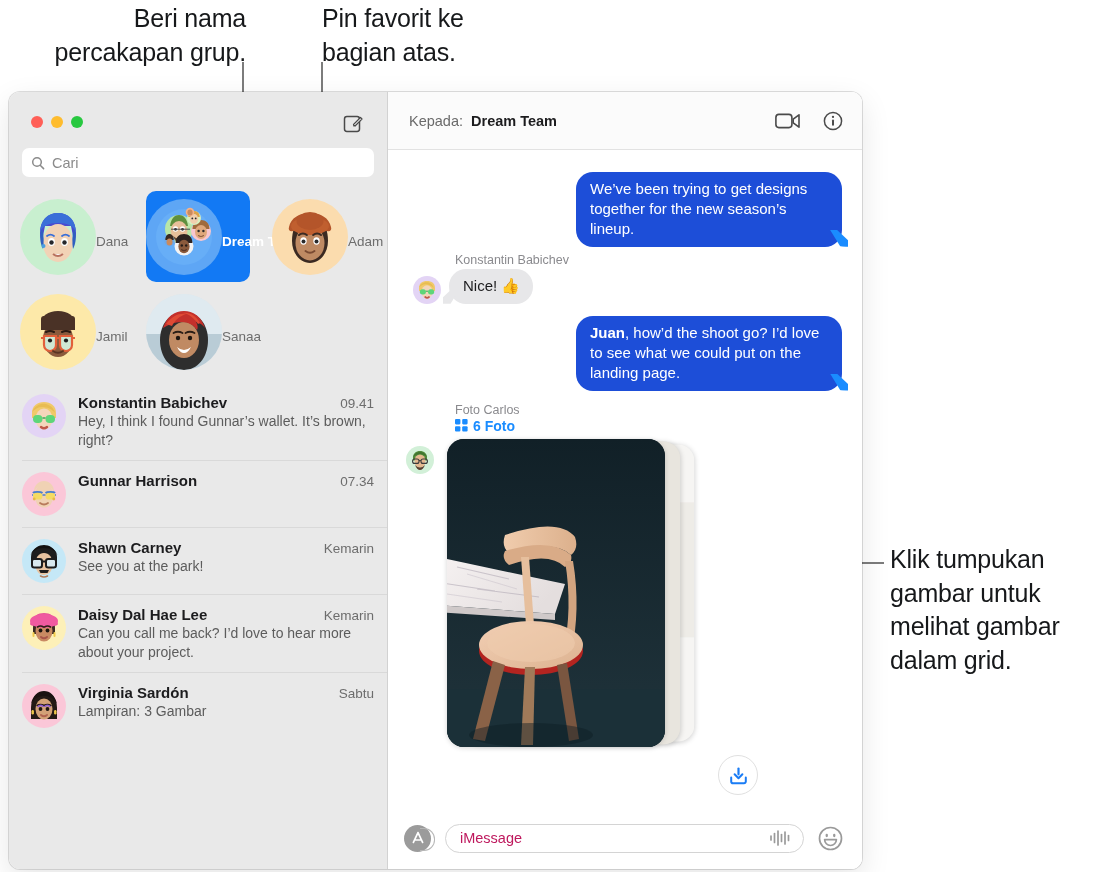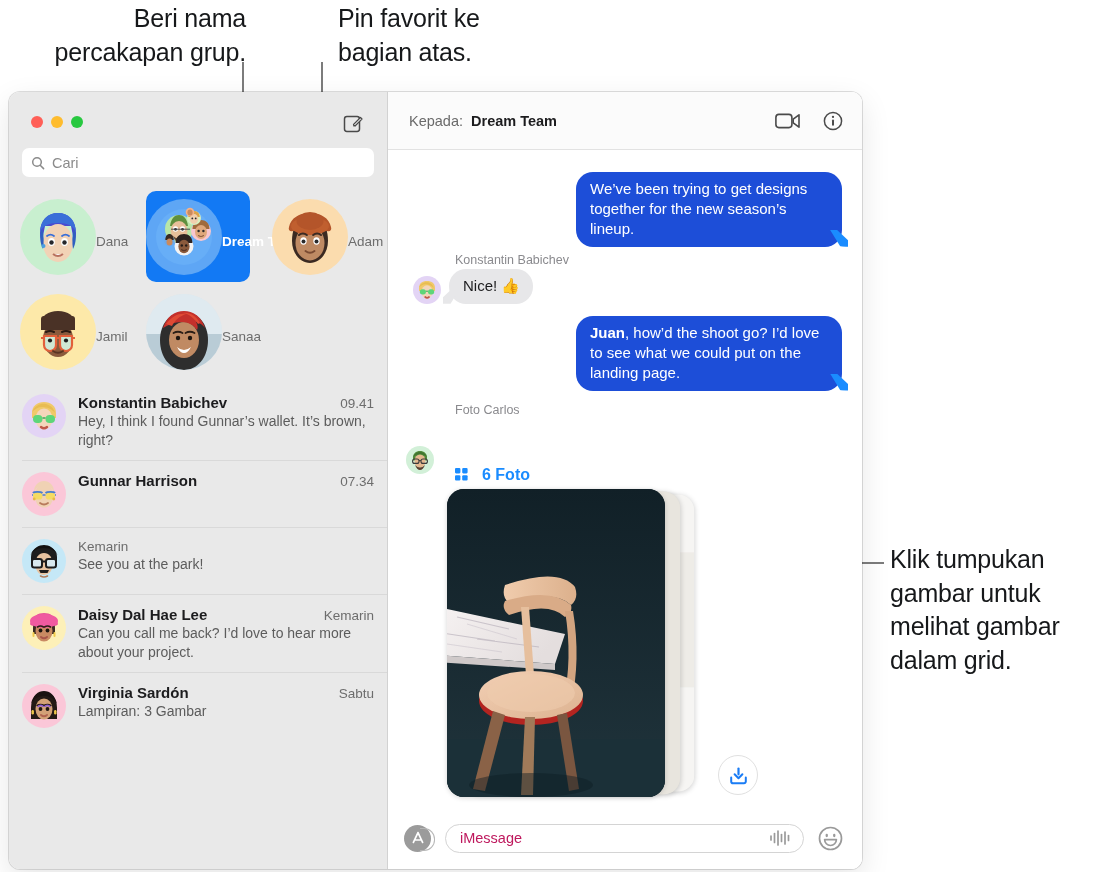--- a/index.html
+++ b/index.html
@@ -202,22 +202,22 @@
     margin-left: 9px;
   }
 
   
   .photo-meta {
     margin: 12px 0 0 51px;
     display: flex; flex-direction: column; gap: 1px;
   }
   .photo-meta .pm-name { font-size: 12.5px; color: #8a8a8e; }
   .photo-meta .pm-count {
-    font-size: 16px; color: #1a8cff; font-weight: 700;
-    display: flex; align-items: center; gap: 14px; margin-top: 48px;
+    font-size: 14px; color: #1a8cff; font-weight: 700;
+    display: flex; align-items: center; gap: 5px;
   }
   .stack-row {
     display: flex; align-items: flex-end; gap: 8px;
     margin-top: 5px;
   }
   #stack {
     position: relative;
     width: 218px; height: 308px;
     flex: none;
   }
@@ -274,21 +274,21 @@
 </head>
 <body>
 
 <div id="root">
 
   <div class="callout-text" style="left:0px; top:2px; width:246px; text-align:right;">
     <span>Beri nama percakapan grup.</span>
   </div>
   <div class="callout-line v" style="left:242px; top:62px; height:250px;"></div>
 
-  <div class="callout-text" style="left:338px; top:2px; width:220px;">
+  <div class="callout-text" style="left:322px; top:2px; width:220px;">
     <span>Pin favorit ke bagian atas.</span>
   </div>
   <div class="callout-line v" style="left:321px; top:62px; height:150px;"></div>
 
   <div class="callout-text" style="left:890px; top:543px; width:211px;">
     <span>Klik tumpukan gambar untuk melihat gambar dalam grid.</span>
   </div>
   <div class="callout-line h" style="left:729px; top:562px; width:155px;"></div>
 
   <div id="win">
@@ -518,20 +518,21 @@
               <path d="M8 17c3-8 9-11 14-11s11 3 14 11c-2-5-7-8-14-8S10 12 8 17z" fill="#111"></path>
               <rect x="10" y="20" width="10" height="8.5" rx="2.2" fill="#d8e8ee" stroke="#1d1d1d" stroke-width="2"></rect>
               <rect x="24" y="20" width="10" height="8.5" rx="2.2" fill="#d8e8ee" stroke="#1d1d1d" stroke-width="2"></rect>
               <line x1="20" y1="22.5" x2="24" y2="22.5" stroke="#1d1d1d" stroke-width="2"></line>
               <path d="M17 31h10l-1.5 3h-7z" fill="#1d1d1d"></path>
               <path d="M18.5 37q3.5 2 7 0" stroke="#b07a58" stroke-width="1.6" fill="none" stroke-linecap="round"></path>
             </svg>
           </div>
           <div class="cbody">
             <div class="crow1">
+              <span class="cname">Shawn Carney</span>
               <span class="ctime">Kemarin</span>
             </div>
             <div class="cprev">See you at the park!</div>
           </div>
         </div>
 
         <div class="convo">
           <div class="cavatar" style="background:#fdf0b8;">
             <svg viewBox="0 0 44 44" width="44" height="44">
               <path d="M11 22c0-8 5-12 11-12s11 4 11 12v6H11z" fill="#3a2a22"></path>

